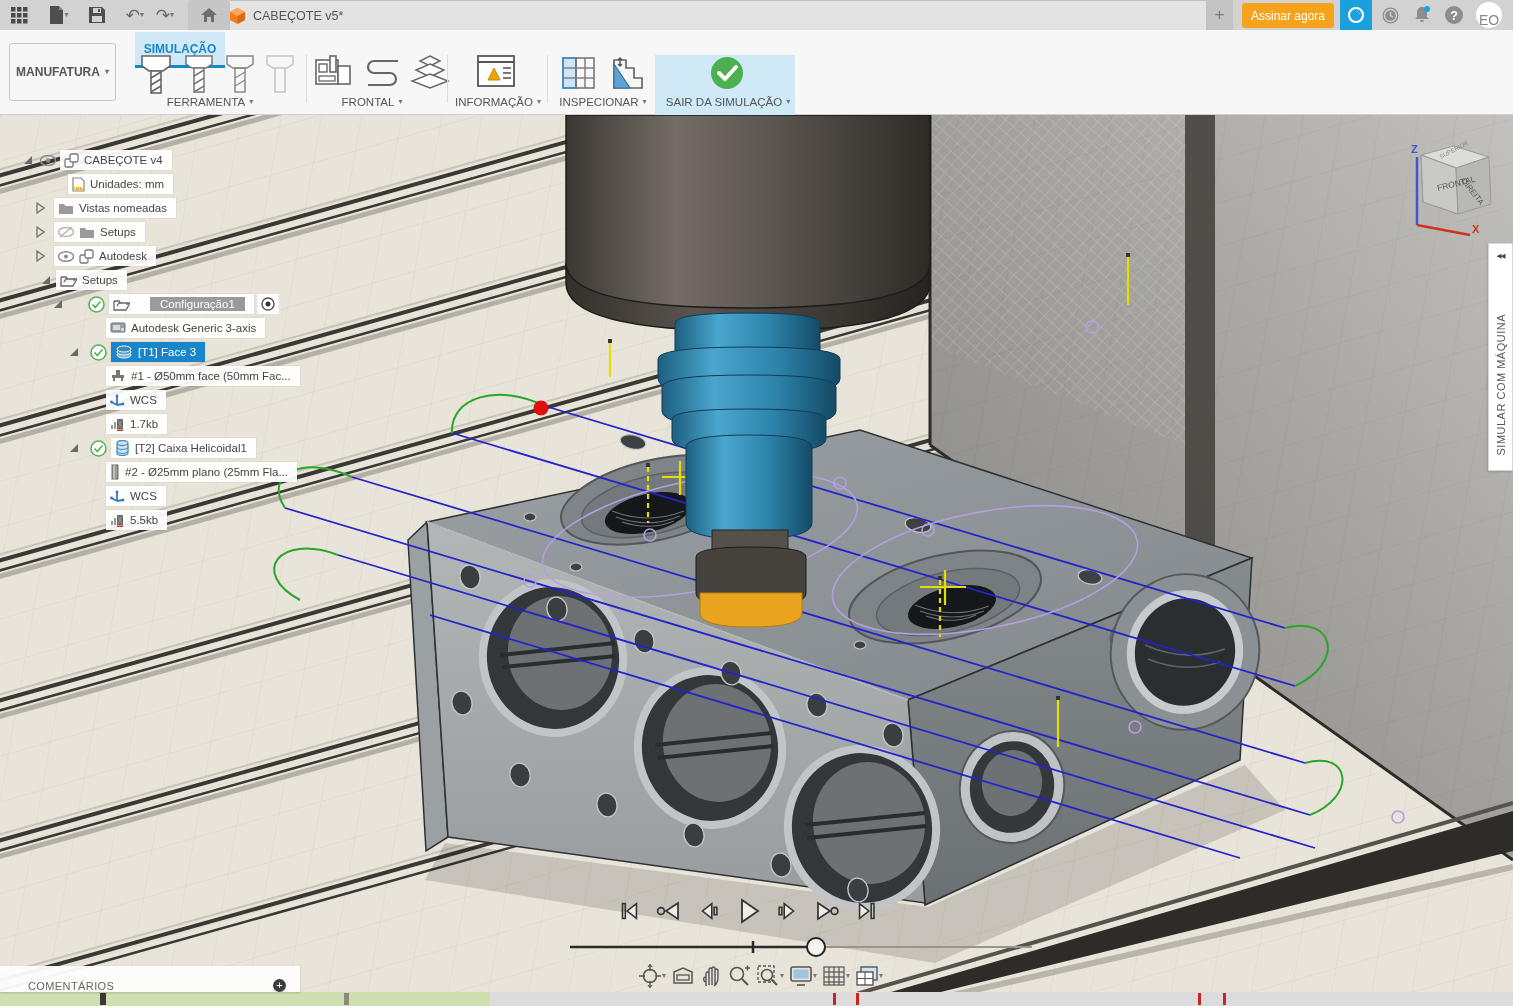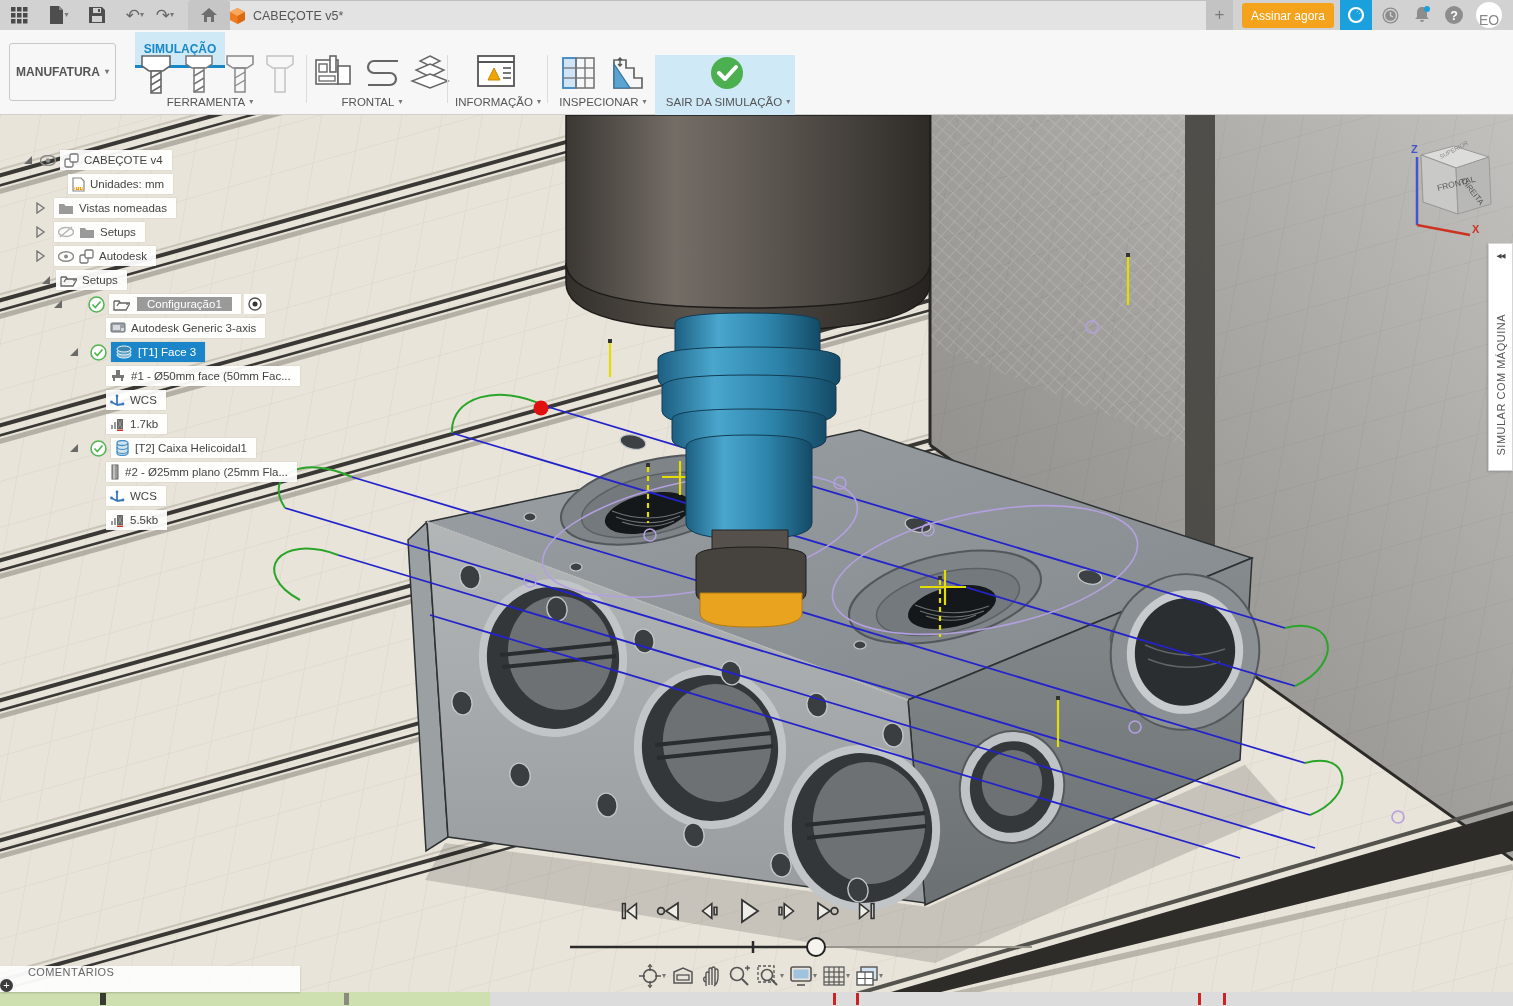--- a/index.html
+++ b/index.html
@@ -35,34 +35,34 @@
 
   .nav-header { position:absolute; left:0; top:123px; width:298px; height:21px; background:rgba(255,255,255,.97); box-shadow:0 1px 2px rgba(0,0,0,.15); display:flex; align-items:center; z-index:30; }
   .nav-header .chev { font-size:7px; color:#555; margin:0 8px 0 6px; letter-spacing:-1px;}
   .nav-header .ttl { font-size:11px; color:#555; letter-spacing:.4px; flex:1; }
   .minus-circle { width:13px; height:13px; border-radius:50%; background:#333; color:#fff; font-size:11px; line-height:12px; text-align:center; margin-right:10px; }
 
   .navrow { position:absolute; display:flex; align-items:center; height:20px; z-index:30; }
   .tri { width:12px; height:12px; display:flex; }
   .navbox { background:rgba(255,255,255,.94); display:flex; align-items:center; gap:5px; padding:2px 9px 2px 4px; height:20px; font-size:11.5px; color:#444; white-space:nowrap; box-shadow:0 0 1px rgba(0,0,0,.2); }
   .navbox.blue { background:#1a86c9; color:#fff; }
-  .sel-gray { background:#9a9a9a; color:#fff; padding:1px 10px; margin-left:2px; }
+  .sel-gray { background:#9a9a9a; color:#fff; padding:1px 10px; margin-left:15px; }
   .radio-chip { background:rgba(255,255,255,.94); margin-left:3px; padding:2px 4px; height:20px; display:flex; align-items:center; }
 
   .right-tab { position:absolute; right:0; top:243px; width:25px; height:228px; background:#fff; border:1px solid #d5d5d5; box-shadow:-1px 1px 2px rgba(0,0,0,.15); display:flex; flex-direction:column; align-items:center; z-index:30; }
   .right-tab .chev { font-size:6.5px; color:#444; letter-spacing:-1px; margin-top:8px; }
   .vtext { writing-mode:vertical-rl; transform:rotate(180deg); font-size:11px; color:#555; margin-top:auto; margin-bottom:14px; letter-spacing:.5px; }
 
   .playback { position:absolute; left:616px; top:898px; display:flex; align-items:center; gap:13px; z-index:25; }
   .pb-btn { display:flex; }
 
   .navbar3d { position:absolute; left:638px; top:964px; display:flex; align-items:center; gap:5px; z-index:25; }
   .nb-item { display:flex; align-items:center; }
 
-  .comments { position:absolute; left:0; top:966px; width:300px; height:26px; background:rgba(252,252,252,.97); box-shadow:0 1px 2px rgba(0,0,0,.2); display:flex; align-items:flex-start; z-index:30;flex-direction:column; }
+  .comments { position:absolute; left:0; top:966px; width:300px; height:26px; background:rgba(252,252,252,.97); box-shadow:0 1px 2px rgba(0,0,0,.2); display:flex; align-items:flex-end; z-index:30; }
   .comments .ttl { font-size:11px; color:#666; letter-spacing:.4px; margin-left:28px; flex:1; }
   .add-circle { width:13px; height:13px; border-radius:50%; background:#3c3c3c; color:#fff; font-size:11px; line-height:12px; text-align:center; margin-right:14px; }
 
   .timeline { position:absolute; left:0; top:992px; width:1513px; height:14px; background:#dcdcdc; z-index:28; }
   .tl-green { position:absolute; left:0; top:0; width:490px; height:14px; background:#cfe0b0; }
   .tl-mark { position:absolute; top:1px; height:12px; }
 </style>
 </head>
 <body>
 

